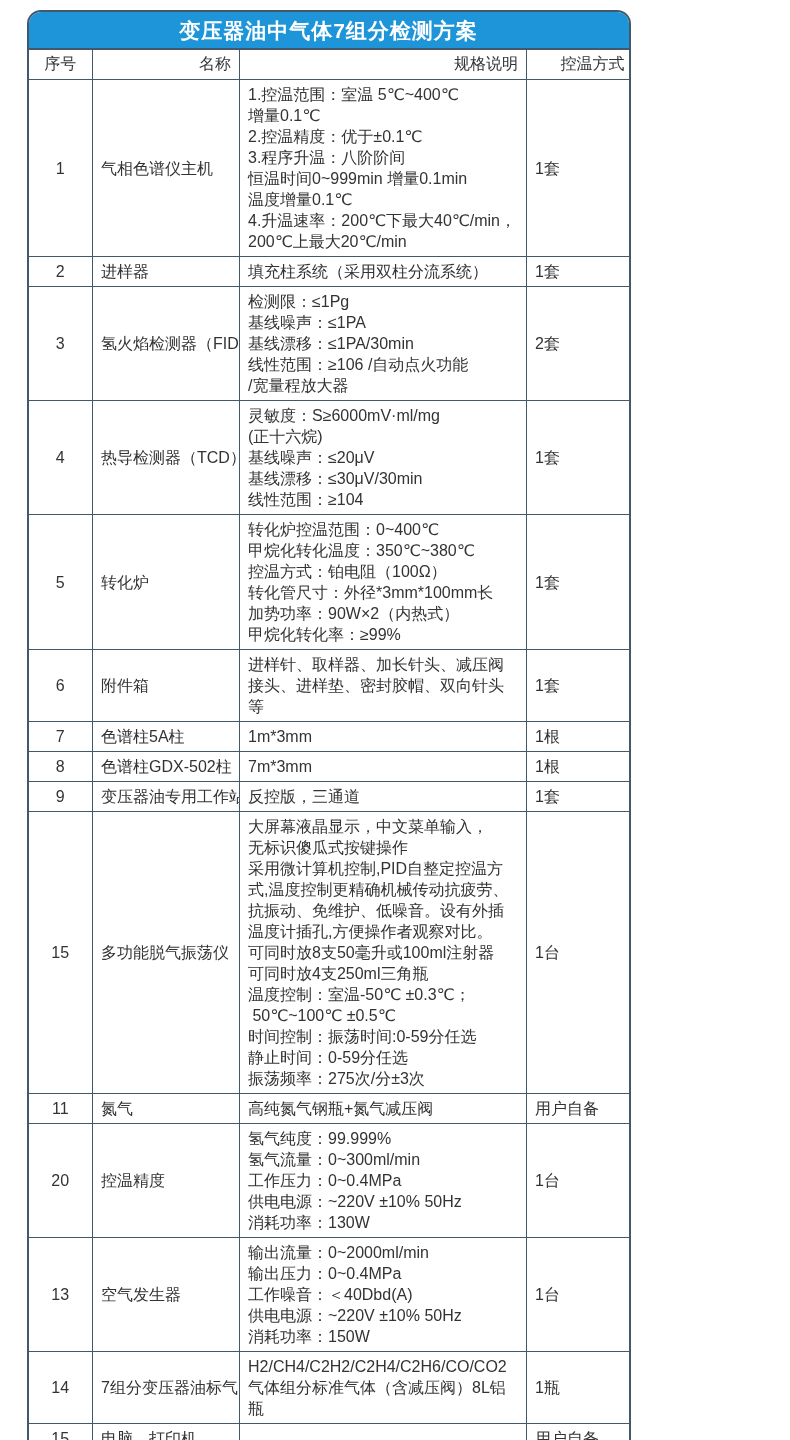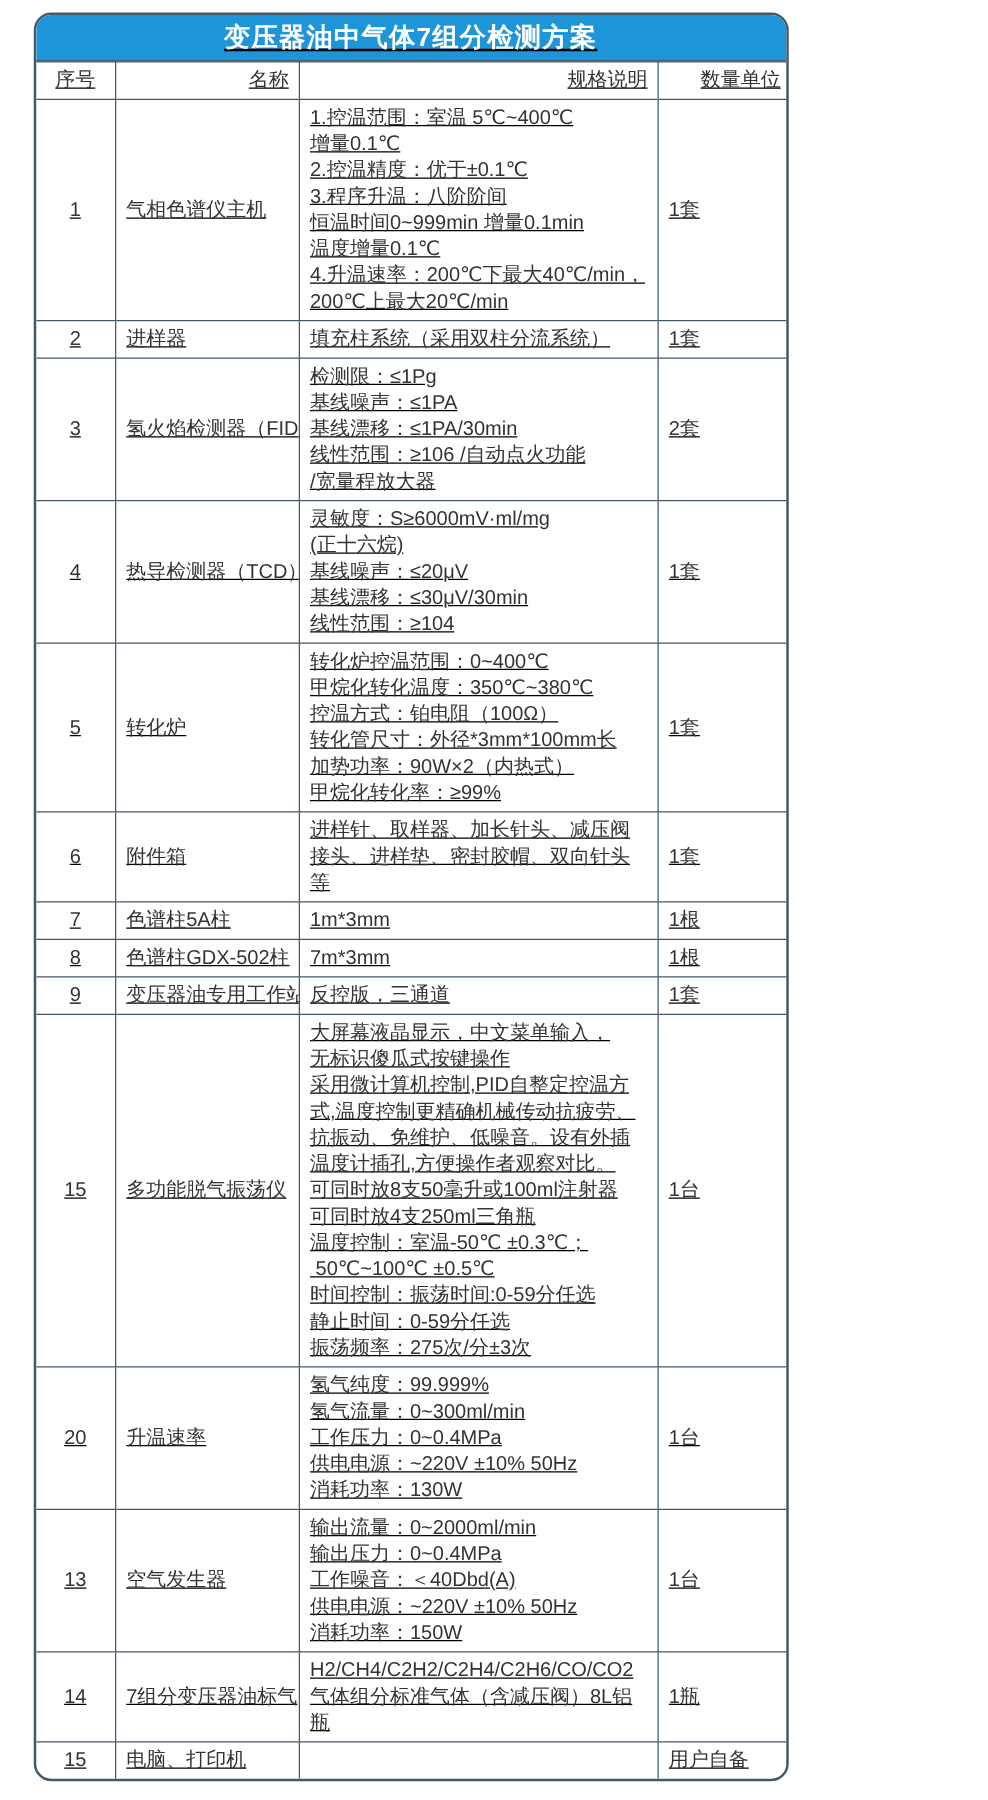--- a/index.html
+++ b/index.html
@@ -7,21 +7,20 @@
     padding: 0;
     background: #ffffff;
     width: 790px;
     font-family: "Liberation Sans", "DejaVu Sans", sans-serif;
   }
   .page {
     width: 657px;
     height: 1440px;
     background: #ffffff;
     overflow: hidden;
-    text-decoration: underline;
   }
   .spec-card {
     width: 604px;
     margin: 10px auto 0 auto;
     border: 2px solid #44586c;
     border-radius: 14px;
     overflow: hidden;
     background: #ffffff;
     box-sizing: border-box;
   }
@@ -87,21 +86,21 @@
         <col style="width:64px">
         <col style="width:147px">
         <col style="width:287px">
         <col style="width:106px">
       </colgroup>
       <thead>
         <tr>
           <th class="col-no">序号</th>
           <th class="col-name">名称</th>
           <th class="col-spec">规格说明</th>
-          <th class="col-qty">数量单位</th>
+          <th class="col-qty">控温方式</th>
         </tr>
       </thead>
       <tbody>
           <tr>
             <td class="col-no">1</td>
             <td class="col-name">气相色谱仪主机</td>
             <td class="col-spec">1.控温范围：室温 5℃~400℃
 增量0.1℃
 2.控温精度：优于±0.1℃
 3.程序升温：八阶阶间
@@ -184,22 +183,28 @@
 可同时放8支50毫升或100ml注射器
 可同时放4支250ml三角瓶
 温度控制：室温-50℃ ±0.3℃；
 &nbsp;50℃~100℃ ±0.5℃
 时间控制：振荡时间:0-59分任选
 静止时间：0-59分任选
 振荡频率：275次/分±3次</td>
             <td class="col-qty">1台</td>
           </tr>
           <tr>
+            <td class="col-no">11</td>
+            <td class="col-name">氮气</td>
+            <td class="col-spec">高纯氮气钢瓶+氮气减压阀</td>
+            <td class="col-qty">用户自备</td>
+          </tr>
+          <tr>
             <td class="col-no">20</td>
-            <td class="col-name">升温速率</td>
+            <td class="col-name">控温精度</td>
             <td class="col-spec">氢气纯度：99.999%
 氢气流量：0~300ml/min
 工作压力：0~0.4MPa
 供电电源：~220V ±10% 50Hz
 消耗功率：130W</td>
             <td class="col-qty">1台</td>
           </tr>
           <tr>
             <td class="col-no">13</td>
             <td class="col-name">空气发生器</td>

